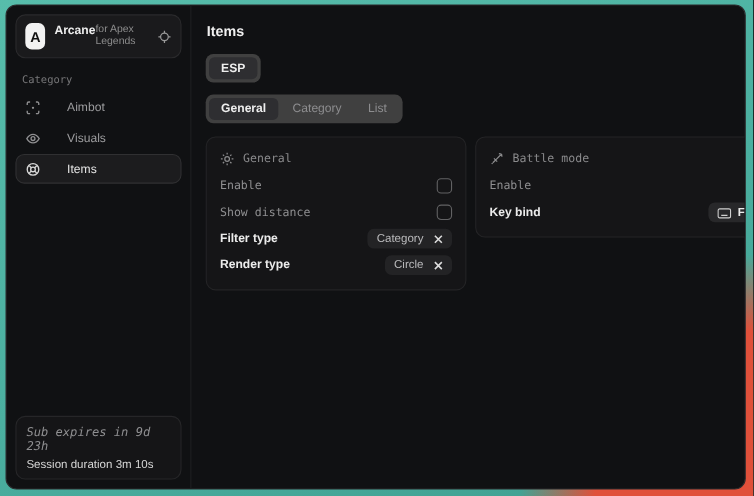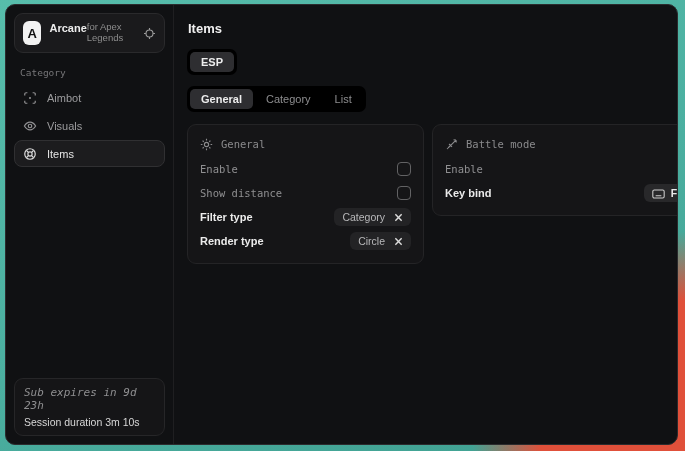--- a/index.html
+++ b/index.html
@@ -18,34 +18,34 @@
   .profile-card{height:40px;flex:none;background:#1a1a1c;border:1px solid #2a2a2c;border-radius:9px;
     display:flex;align-items:center;gap:8px;padding:0 8px;box-sizing:border-box;}
   .logo{width:24px;height:24px;border-radius:6px;background:#f2f2f2;color:#111;
     display:flex;align-items:center;justify-content:center;font-weight:bold;font-size:13px;}
   .profile-text{display:flex;flex-direction:row;line-height:1.15;}
   .app-name{font-size:11px;font-weight:bold;color:#ededed;}
   .app-sub{font-size:9.5px;color:#8d8d8d;}
   .profile-action{margin-left:auto;color:#9a9a9a;display:flex;}
   .cat-label{margin:14px 6px 6px;font-family:"DejaVu Sans Mono",monospace;font-size:9.5px;color:#767678;}
   .nav{display:flex;flex-direction:column;gap:1px;}
-  .nav-item{height:27px;display:flex;align-items:center;gap:10px;padding:0 8px;border-radius:8px;
+  .nav-item{height:27px;display:flex;align-items:center;gap:24px;padding:0 8px;border-radius:8px;
     color:#9c9c9e;font-size:11px;border:1px solid transparent;box-sizing:border-box;cursor:default;}
   .nav-item .nicon{display:flex;color:#8f8f91;}
   .nav-item.active{background:#1c1c1e;border-color:#303032;color:#e4e4e4;}
   .nav-item.active .nicon{color:#d8d8d8;}
   .spacer{flex:1;}
   .footer-card{background:#151517;border:1px solid #262628;border-radius:9px;padding:7px 9px;}
   .footer-line1{font-family:"DejaVu Sans Mono",monospace;font-size:11px;color:#8f8f91;font-style:italic;}
   .footer-line2{margin-top:4px;font-size:10.5px;color:#d7d7d7;}
 
   
   .main{flex:1;padding:16px 12px 12px 13px;box-sizing:border-box;}
   .page-title{font-size:13px;font-weight:bold;color:#f0f0f0;margin:0 0 13px 1px;}
-  .tabs{display:inline-flex;background:#000000;border-radius:7px;padding:3px;gap:2px;margin-bottom:11px;}
+  .tabs{display:inline-flex;background:#404040;border-radius:7px;padding:3px;gap:2px;margin-bottom:11px;}
   .tabs-row{display:block;}
   .tab{padding:4px 11px;border-radius:5px;font-size:11px;color:#8d8d8f;cursor:default;}
   .tab.active{background:#2e2e31;color:#ededed;font-weight:600;}
 
   .panels{display:flex;gap:8px;align-items:flex-start;margin-top:1px;}
   .panel{background:#151517;border:1px solid #242426;border-radius:9px;padding:9px 12px 10px;
     box-sizing:border-box;}
   .panel-general{width:237px;}
   .panel-battle{width:272px;}
   .panel-header{display:flex;align-items:center;gap:8px;height:20px;margin-bottom:3px;

